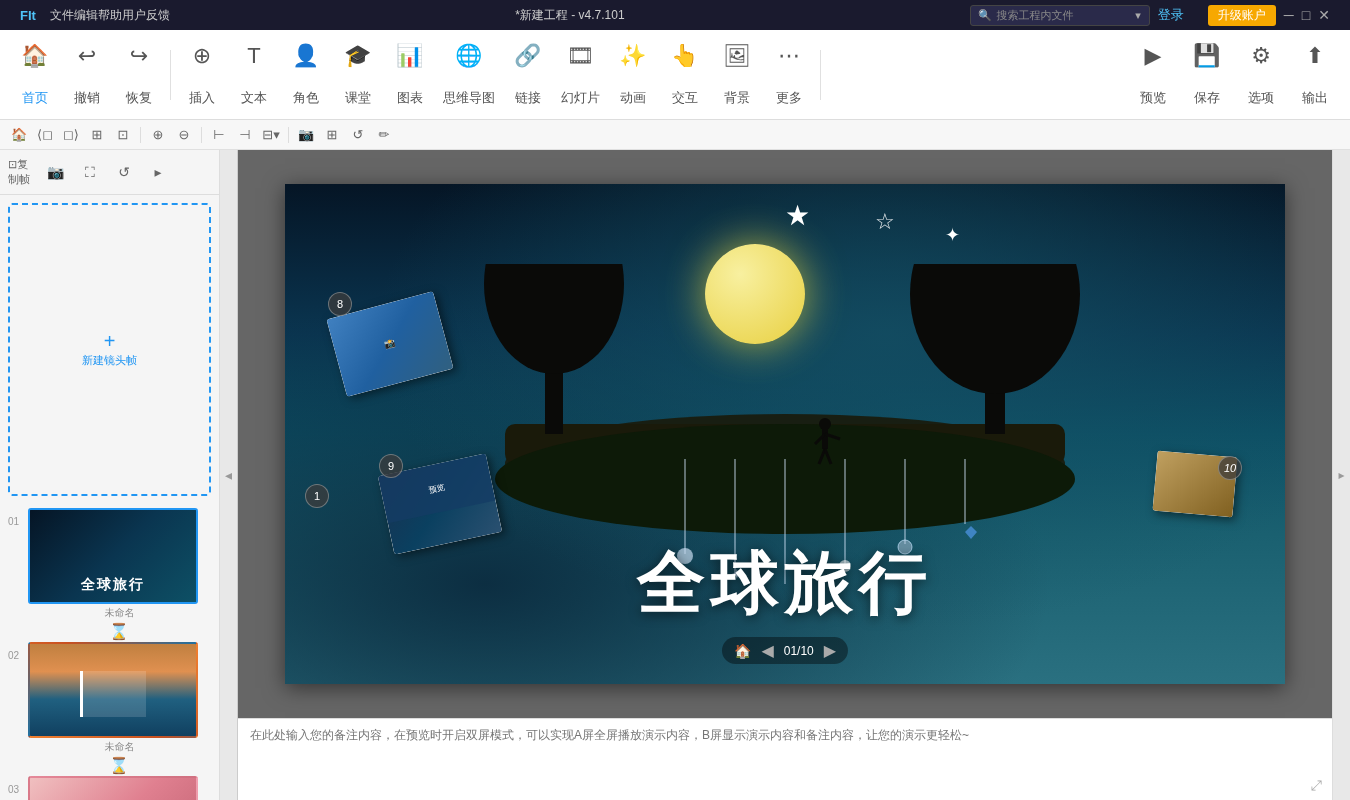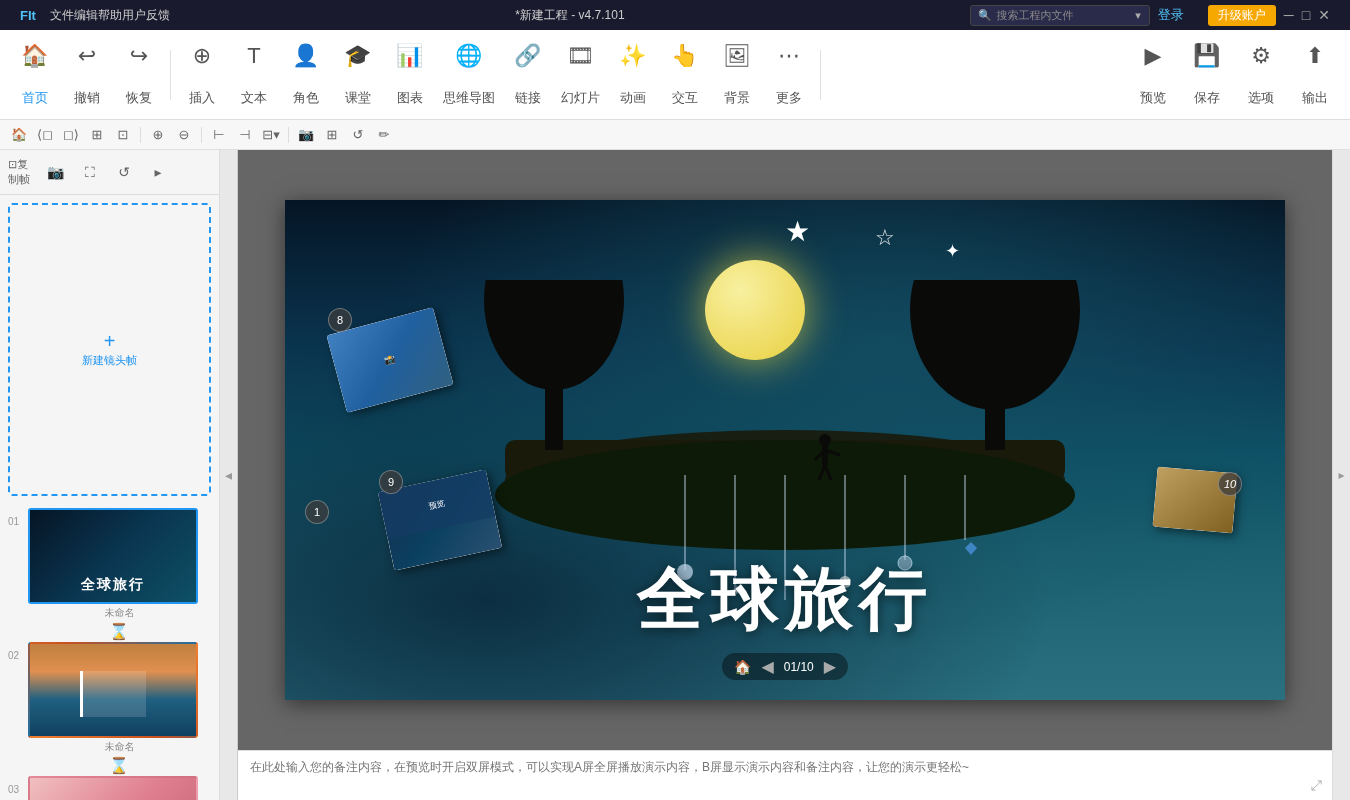--- a/index.html
+++ b/index.html
@@ -232,21 +232,21 @@
       background: rgba(0,0,0,0.4);
       border-radius: 20px;
       padding: 4px 12px;
     }
     .slide-nav-home { font-size: 14px; color: #aaa; cursor: pointer; }
     .slide-nav-arrow { font-size: 16px; color: #aaa; cursor: pointer; }
     .slide-nav-count { font-size: 12px; color: #fff; }
 
     
     #notes-area {
-      height: 50px;
+      height: 82px;
       background: #fff;
       border-top: 1px solid #ddd;
       display: flex;
       align-items: center;
       padding: 0 12px;
       position: relative;
     }
     #notes-area textarea {
       flex: 1;
       border: none;

